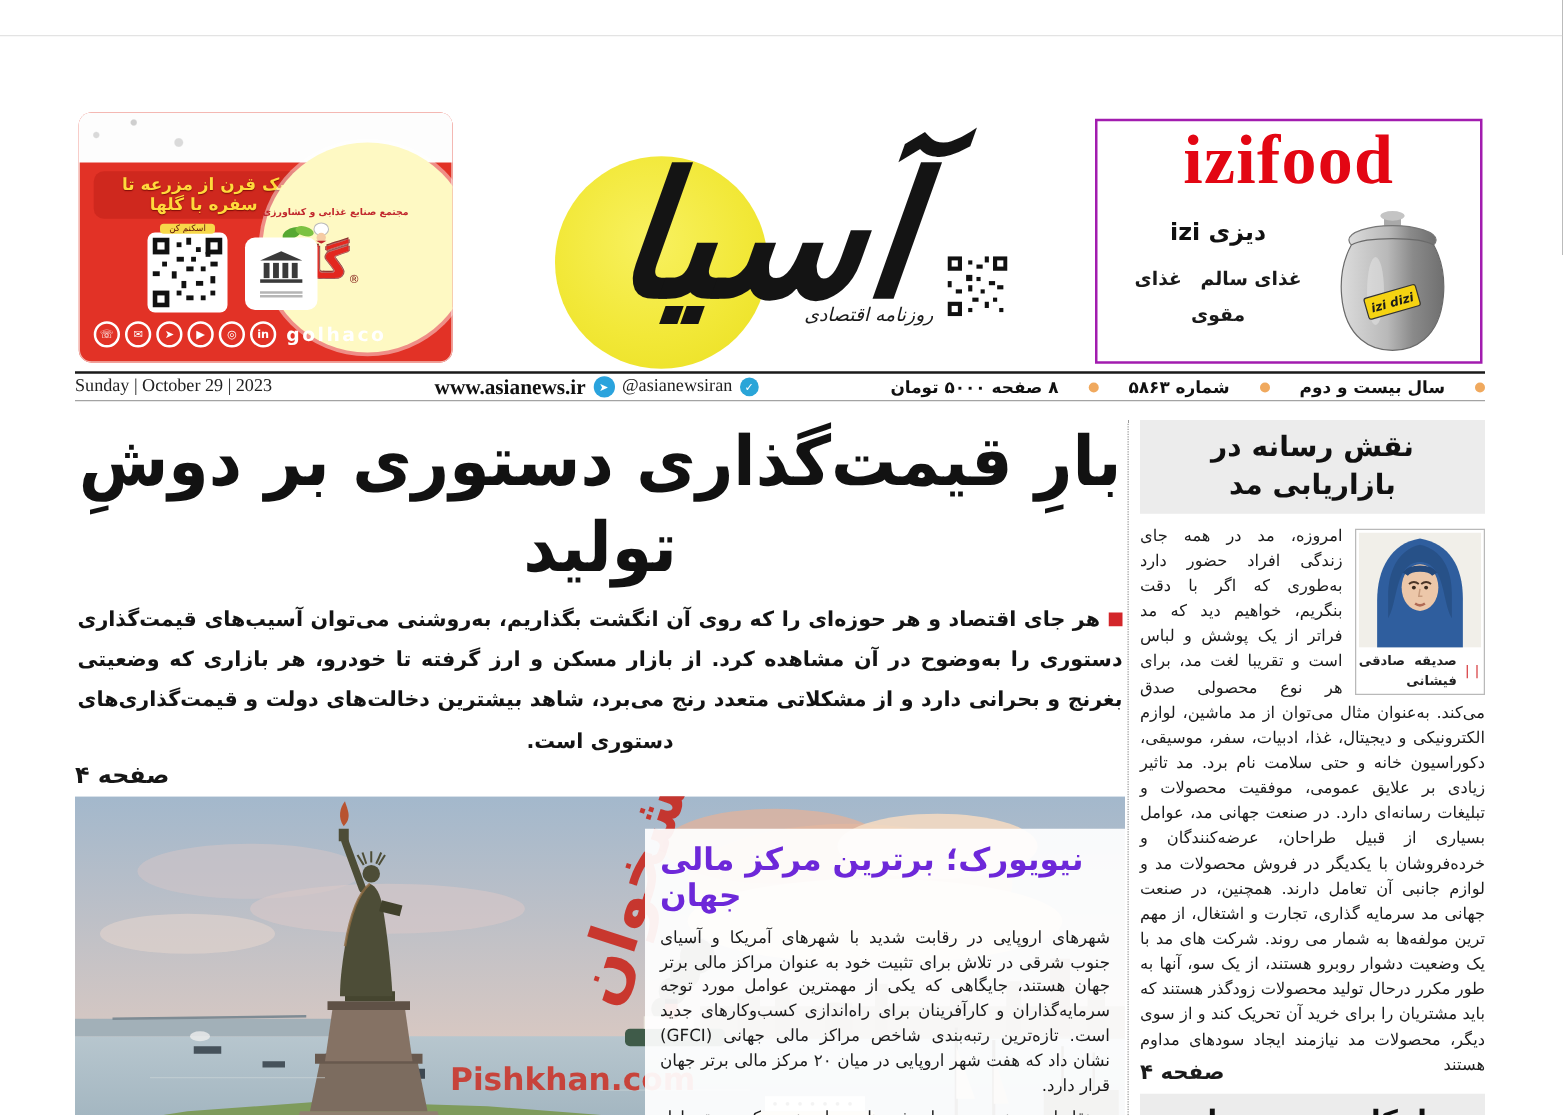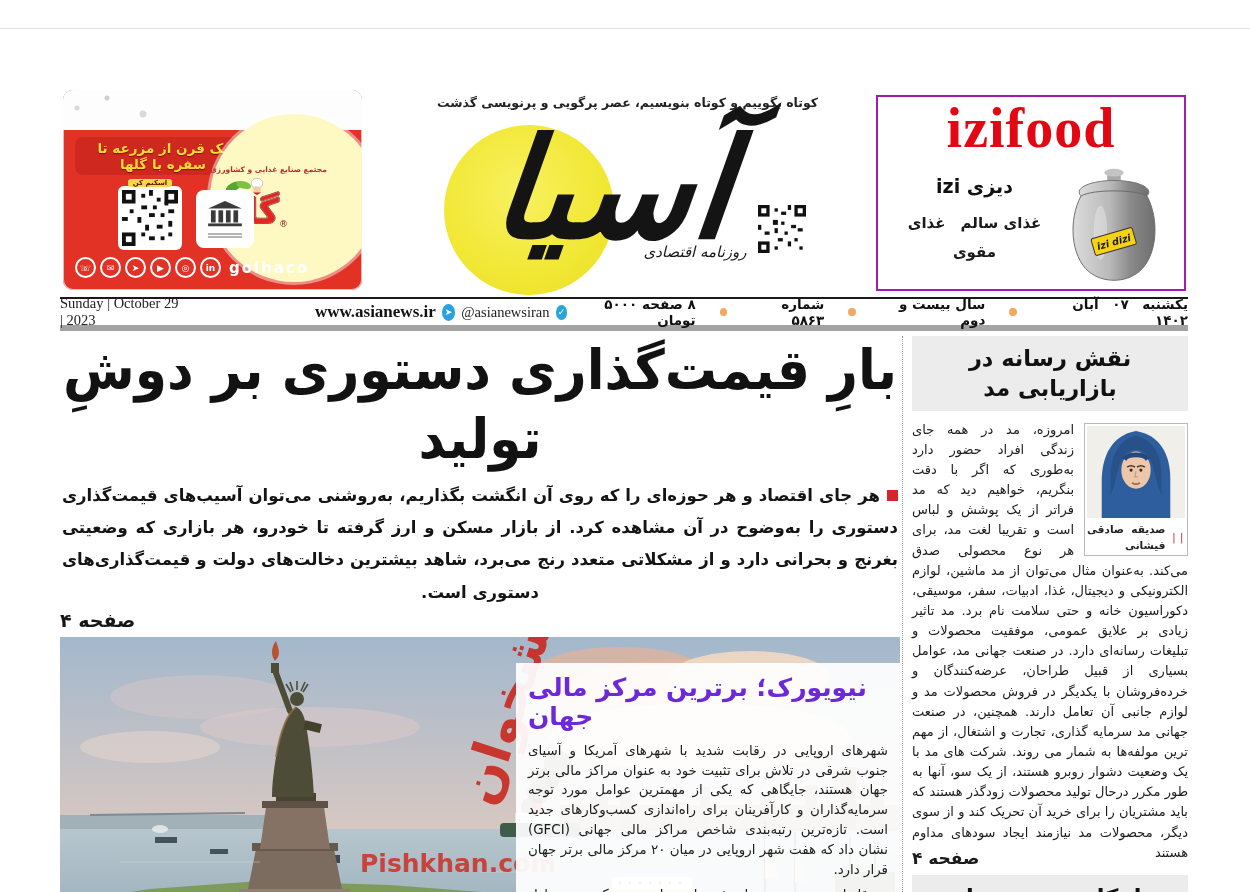--- a/index.html
+++ b/index.html
@@ -21,21 +21,21 @@
       background:#fef9c3;display:flex;flex-direction:column;align-items:flex-start;justify-content:center;
       box-shadow:0 0 0 3px rgba(255,255,255,.45);}
   .golha-org{font-size:7.5px;font-weight:bold;color:#c1272d;direction:rtl;margin-bottom:1px;}
   .golha-leaves{height:20px;margin-bottom:-4px;}
   .golha-brand{font-size:34px;font-weight:900;color:#e3271f;letter-spacing:-1px;
       text-shadow:0 0 2px #fff,0 1px 0 #7d1410,1px 0 0 #7d1410,-1px 0 0 #7d1410,0 -1px 0 #7d1410;}
   .golha-reg{font-size:9px;color:#7d1410;vertical-align:sub;}
   .qr-box{position:absolute;left:55px;top:96px;width:64px;height:64px;background:#fff;border-radius:6px;
       padding:4px;box-sizing:border-box;}
   .scan-tab{position:absolute;top:-7px;left:10px;right:10px;background:#f7d84a;color:#5a1008;
-      font-size:7px;font-weight:bold;text-align:center;border-radius:3px;direction:rtl;}
+      font-size:7px;font-weight:normal;text-align:center;border-radius:3px;direction:rtl;}
   .unesco-box{position:absolute;left:133px;top:100px;width:58px;height:58px;background:#fff;
       border-radius:8px;display:flex;flex-direction:column;align-items:center;justify-content:center;gap:2px;}
   .unesco-lines span{display:block;width:34px;height:2px;background:#b5b5b5;margin:1px auto;}
   .social-row{position:absolute;left:12px;bottom:12px;display:flex;align-items:center;gap:4px;}
   .soc{width:17px;height:17px;border-radius:50%;border:2px solid #fff;color:#fff;font-size:9px;
       display:flex;align-items:center;justify-content:center;font-weight:bold;}
   .soc-handle{color:#fff;font-weight:bold;font-size:15px;letter-spacing:2px;margin-left:4px;}
 
   .logo-area{position:absolute;left:430px;top:85px;width:405px;height:212px;}
   .logo-tagline{position:absolute;top:10px;left:0;right:10px;text-align:center;direction:rtl;
@@ -52,23 +52,23 @@
   .izifood-ad{position:absolute;left:876px;top:95px;width:310px;height:196px;background:#fff;
       border:2px solid #a21caf;box-sizing:border-box;}
   .izi-brand{text-align:center;font-family:"Liberation Serif",serif;font-weight:bold;font-size:56px;
       line-height:1.05;color:#e30613;margin-top:2px;letter-spacing:1px;}
   .izi-text{position:absolute;left:14px;top:78px;width:165px;text-align:center;direction:rtl;}
   .izi-line{font-weight:bold;font-size:19px;color:#111;margin-bottom:12px;}
   .izi-menu{font-weight:bold;font-size:15px;color:#1a1a1a;line-height:1.9;}
   .pot{position:absolute;right:6px;top:66px;width:128px;height:126px;}
 
   
-  .dateline{position:absolute;left:60px;right:62px;top:297px;height:34px;display:flex;
+  .dateline{position:absolute;left:60px;right:62px;top:297px;height:24px;display:flex;
       align-items:center;justify-content:space-between;border-top:2px solid #1a1a1a;
-      border-bottom:6px solid #a3a3a3;box-sizing:border-box;}
+      border-bottom:1px solid #a3a3a3;box-sizing:border-box;}
   .dl-left{display:flex;align-items:center;font-family:"Liberation Serif",serif;}
   .dl-en-date{font-size:14.5px;color:#222;}
   .dl-site{font-size:17px;font-weight:bold;margin-left:130px;color:#111;}
   .badge{width:17px;height:17px;border-radius:50%;color:#fff;font-size:9px;display:inline-flex;
       align-items:center;justify-content:center;margin:0 6px;}
   .tg{background:#2aa3dd;}
   .vf{background:#2aa5d8;width:15px;height:15px;}
   .dl-handle{font-size:14.5px;color:#222;}
   .dl-right{display:flex;align-items:center;direction:rtl;gap:24px;font-size:13.5px;font-weight:bold;color:#111;}
   .dot{width:8px;height:8px;border-radius:50%;background:#f0a95e;}
@@ -180,21 +180,20 @@
       <span class="soc">✉</span>
       <span class="soc">➤</span>
       <span class="soc">▶</span>
       <span class="soc">◎</span>
       <span class="soc">in</span>
       <span class="soc-handle">golhaco</span>
     </div>
   </div>
 
   <div class="logo-area">
-    <div class="logo-tagline">کوتاه بگوییم و کوتاه بنویسیم، عصر پرگویی و پرنویسی گذشت</div>
     <div class="sun"></div>
     <div class="logo-name">آسیا</div>
     <div class="logo-subtitle">روزنامه اقتصادی</div>
     <svg class="logo-qr" viewBox="0 0 29 29">
       <g fill="#111">
           <rect x="0" y="0" width="7" height="7"></rect>
           <rect x="22" y="0" width="7" height="7"></rect>
           <rect x="0" y="22" width="7" height="7"></rect>
       <rect x="2" y="2" width="3" height="3" fill="#fff"></rect>
           <rect x="24" y="2" width="3" height="3" fill="#fff"></rect>
@@ -248,21 +247,20 @@
 
   <div class="dateline">
     <div class="dl-left">
       <span class="dl-en-date">Sunday | October 29 | 2023</span>
       <span class="dl-site">www.asianews.ir</span>
       <span class="badge tg">➤</span>
       <span class="dl-handle">@asianewsiran</span>
       <span class="badge vf">✓</span>
     </div>
     <div class="dl-right">
-      <span>یکشنبه ۰۷ آبان ۱۴۰۲</span>
       <span class="dot"></span>
       <span>سال بیست و دوم</span>
       <span class="dot"></span>
       <span>شماره ۵۸۶۳</span>
       <span class="dot"></span>
       <span>۸ صفحه ۵۰۰۰ تومان</span>
     </div>
   </div>
 
   <div class="main-col">

